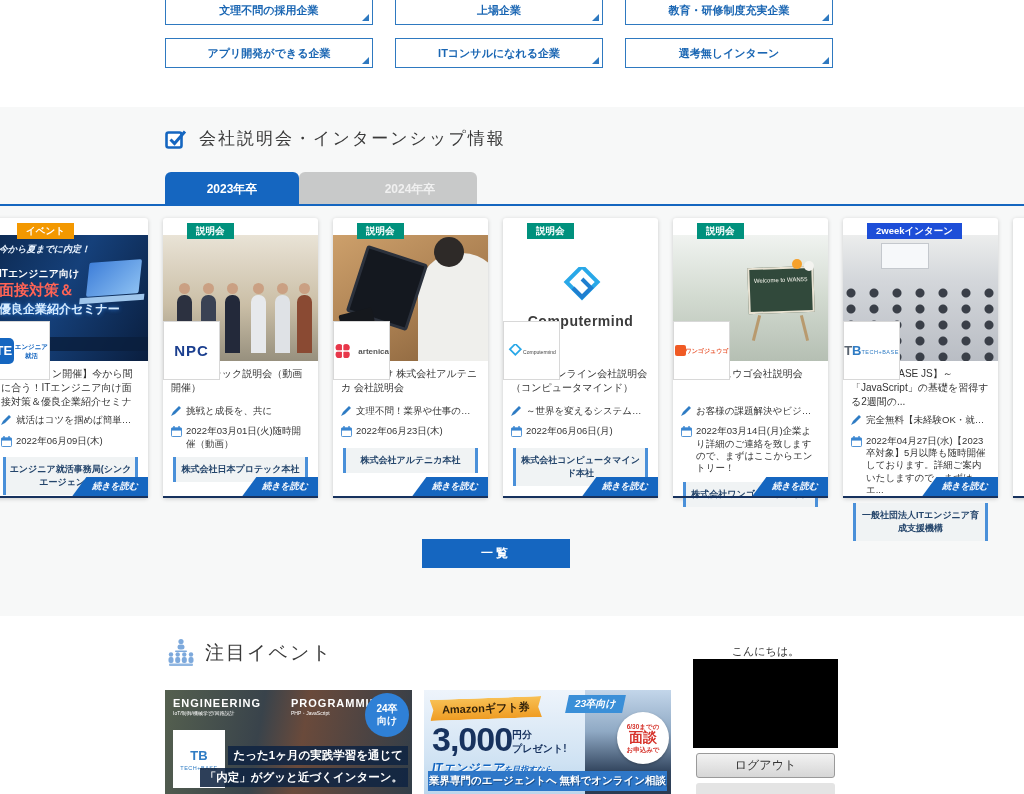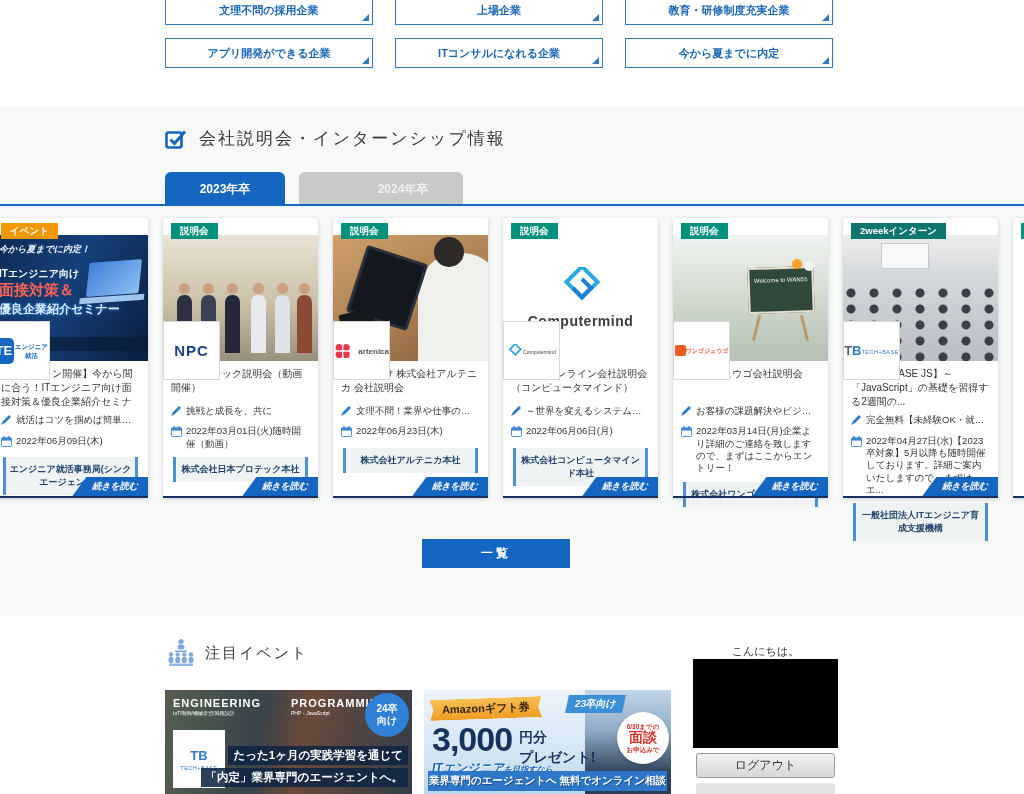--- a/index.html
+++ b/index.html
@@ -16,30 +16,30 @@
     cursor:pointer;
   }
   .filter-btn::after {
     content:''; position:absolute; right:3px; bottom:3px; width:0; height:0;
     border-left:7px solid transparent; border-bottom:7px solid #2e79c0;
   }
   
   .session { position:absolute; left:0; top:107px; width:1024px; height:509px; background:#f7f8f8; }
   .sec-head { position:absolute; left:165px; top:20px; display:flex; align-items:center; gap:12px;
     font-size:17px; color:#3a3a3a; letter-spacing:2px; }
-  .tab { position:absolute; top:65px; width:120px; height:34px; border-radius:6px 6px 0 0;
+  .tab { position:absolute; top:65px; width:134px; height:34px; border-radius:6px 6px 0 0;
     font-size:12px; font-weight:bold; display:flex; align-items:center; justify-content:center; cursor:pointer; }
   .tab-active { left:165px; background:#1566c0; color:#fff; z-index:2; }
   .tab-inactive { left:299px; background:#c8c9c9; color:#f0f0f0;padding-left:44px; }
   .tab-underline { position:absolute; left:0; top:97px; width:1024px; height:2px; background:#1566c0; }
   
   .cards { position:absolute; left:-7px; top:111px; display:flex; gap:15px; }
   .card { width:155px; height:280px; background:#fff; border-radius:3px; position:relative;
     box-shadow:0 1px 4px rgba(0,0,0,.18); flex-shrink:0; font-size:10px; cursor:pointer; }
-  .badge { position:absolute; top:5px; left:8px; min-width:26px; height:16px; line-height:16px;
+  .badge { position:absolute; top:5px; left:24px; min-width:26px; height:16px; line-height:16px;
     color:#fff; font-size:9.5px; font-weight:bold; padding:0 9px; z-index:3; text-align:center; }
   .card-img { position:absolute; left:0; top:17px; width:155px; height:126px; overflow:hidden; }
   .thumb { position:absolute; left:0; top:103px; width:55px; height:57px; background:#fff;
     border:1px solid #d8d8d8; z-index:2; display:flex; flex-direction:row;
     align-items:center; justify-content:center; text-align:center; overflow:hidden; }
   .card-body { position:absolute; left:0; top:146px; width:155px; padding:0 8px; box-sizing:border-box; }
   .card-title { margin-top:3px; min-height:32px; font-size:10px; line-height:1.38; color:#333; overflow:hidden; }
   .meta { display:flex; gap:4px; margin-top:6px; font-size:9.5px; color:#333; line-height:1.3; }
   .meta .ic { flex:0 0 11px; padding-top:1px; }
   .meta-text { overflow:hidden; }
@@ -96,21 +96,21 @@
   .tb-mark { font-size:13px; font-weight:bold; color:#5a6470; }
   .tb-mark b { color:#2f7cc4; }
   .tb-text { font-size:5.5px; color:#2f7cc4; letter-spacing:.5px; margin-top:2px; }
   .cm-thumb-word { font-size:5px; color:#444; margin-top:2px; }
   
   .list-btn { position:absolute; left:422px; top:432px; width:148px; height:29px; background:#1566c0;
     color:#fff; font-size:12px; font-weight:bold; letter-spacing:3px; border:none;
     display:flex; align-items:center; justify-content:center; cursor:pointer; }
   
   .ev-head { position:absolute; left:166px; top:638px; display:flex; align-items:center; gap:9px;
-    font-size:15px; color:#3a3a3a; letter-spacing:2px; }
+    font-size:19px; color:#3a3a3a; letter-spacing:2px; }
   .banner { position:absolute; top:690px; width:247px; height:104px; overflow:hidden; cursor:pointer; }
   .banner1 { left:165px; background:linear-gradient(100deg,#55604f 0%,#39434b 38%,#6a4a3b 55%,#323e49 100%); }
   .b1-blk { position:absolute; color:#fff; }
   .b1-h { font-size:11px; font-weight:bold; letter-spacing:1px; }
   .b1-s { font-size:5px; margin-top:1px; }
   .b1-eng { left:8px; top:7px; } .b1-prog { left:126px; top:7px; }
   .b1-circle { position:absolute; right:3px; top:3px; width:44px; height:44px; border-radius:50%;
     background:#2f80d6; color:#fff; font-size:10px; font-weight:bold; display:flex; flex-direction:column;
     align-items:center; justify-content:center; line-height:1.2; }
   .b1-logo { position:absolute; left:8px; bottom:6px; width:52px; height:58px; background:#fff;
@@ -119,21 +119,21 @@
   .b1-lines span { display:inline-block; background:rgba(16,36,66,.88); color:#fff; font-size:11.5px;
     font-weight:bold; padding:2px 5px; margin-top:3px; }
   .banner2 { left:424px; background:linear-gradient(180deg,#eef4fb 0%,#cfe2f3 70%,#bcd6ec 100%); }
   .b2-photo { position:absolute; right:0; top:0; width:86px; height:104px;
     background:linear-gradient(180deg,#c3d6ea 0%,#8fa9c4 40%,#33465f 78%,#2a3b52 100%); }
   .b2-ribbon { position:absolute; left:6px; top:8px; background:linear-gradient(180deg,#f8c054,#ef9c23);
     color:#33220a; font-size:11px; font-weight:bold; padding:3px 12px; transform:rotate(-2deg);
     clip-path:polygon(0 0,100% 0,97% 50%,100% 100%,0 100%,3% 50%); }
   .b2-amount { position:absolute; left:8px; top:32px; display:flex; align-items:flex-start; color:#17325e; }
   .b2-num { font-size:34px; font-weight:bold; letter-spacing:-1px; line-height:1; }
-  .b2-unitcol { margin-left:7px; font-size:14px; font-weight:bold; line-height:1.4; padding-top:6px; }
+  .b2-unitcol { margin-left:0; font-size:10px; font-weight:bold; line-height:1.4; padding-top:6px; }
   .b2-tag { position:absolute; left:143px; top:5px; background:#3a8fd8; color:#fff; font-size:10px;
     font-weight:bold; padding:2px 8px; transform:skewX(-12deg); }
   .b2-circle { position:absolute; right:2px; top:22px; width:52px; height:52px; border-radius:50%;
     background:#fff; color:#d6332b; display:flex; flex-direction:column; align-items:center;
     justify-content:center; line-height:1.1; box-shadow:0 1px 3px rgba(0,0,0,.25); }
   .b2-c-sm { font-size:6.5px; font-weight:bold; }
   .b2-c-big { font-size:14px; font-weight:bold; }
   .b2-lead { position:absolute; left:8px; top:70px; color:#1566c0; font-weight:bold; font-style:italic;
     font-size:12px; text-shadow:1px 1px 0 #fff; }
   .b2-lead small { font-size:8px; }
@@ -149,21 +149,21 @@
 </style>
 </head>
 <body>
 
 <div>
   <button class="filter-btn" style="left:165px; top:-5px;">文理不問の採用企業</button>
   <button class="filter-btn" style="left:395px; top:-5px;">上場企業</button>
   <button class="filter-btn" style="left:625px; top:-5px;">教育・研修制度充実企業</button>
   <button class="filter-btn" style="left:165px; top:38px;">アプリ開発ができる企業</button>
   <button class="filter-btn" style="left:395px; top:38px;">ITコンサルになれる企業</button>
-  <button class="filter-btn" style="left:625px; top:38px;">今から夏までに内定</button>
+  <button class="filter-btn" style="left:625px; top:38px;">選考無しインターン</button>
 </div>
 
 <div class="session">
   <div class="sec-head">
     <span style="display:inline-flex;">
       <svg width="22" height="22" viewBox="0 0 22 22">
           <rect x="1.5" y="4.5" width="15" height="15" rx="2" fill="#fff" stroke="#1566c0" stroke-width="2.6"></rect>
           <path d="M5.5 11.5 L9.5 15.5 L20 3.5" stroke="#1566c0" stroke-width="3" fill="none"></path>
         </svg>
     </span>
@@ -364,21 +364,21 @@
               </svg></span>
             <span class="meta-text">2022年03月14日(月)企業より詳細のご連絡を致しますので、まずはここからエントリー！</span>
           </div>
         <div class="venue">株式会社ワンゴジュウゴ本社</div>
       </div>
       <div class="more">続きを読む</div>
       <div class="bottom-line"></div>
     </div>
 
     <div class="card">
-      <span class="badge" style="background: #0f766e;">2weekインターン</span>
+      <span class="badge" style="background: #1d4ed8;">2weekインターン</span>
       <div class="card-img img-c6">
         <span class="c6-screen"></span>
         <span class="c6-crowd"></span>
       </div>
       <div class="thumb">
         <span class="tb-mark">T<b title="TB">B</b></span>
         <span class="tb-text">TECH+BASE</span>
       </div>
       <div class="card-body">
         <div class="card-title">【TECH-BASE JS】～「JavaScript」の基礎を習得する2週間の...</div>
@@ -447,21 +447,21 @@
   <div class="b1-circle">
     <span>24卒</span>
       <span>向け</span>
   </div>
   <div class="b1-logo">
     <span class="tb-mark"><b>TB</b></span>
     <span class="tb-text">TECH+BASE</span>
   </div>
   <div class="b1-lines">
     <span>たった1ヶ月の実践学習を通じて</span><br>
-    <span>「内定」業界専門のエージェントへ。</span>
+    <span>「内定」がグッと近づくインターン。</span>
   </div>
 </div>
 
 <div class="banner banner2">
   <div class="b2-photo"></div>
   <div class="b2-ribbon">Amazonギフト券</div>
   <div class="b2-amount">
     <span class="b2-num">3,000</span>
     <span class="b2-unitcol"><span>円分</span><br><span>プレゼント!</span></span>
   </div>

